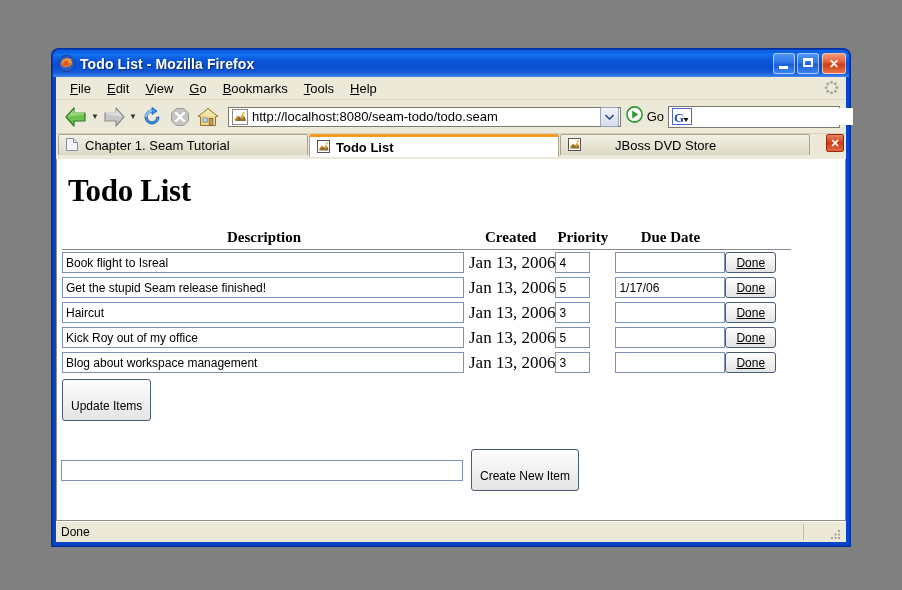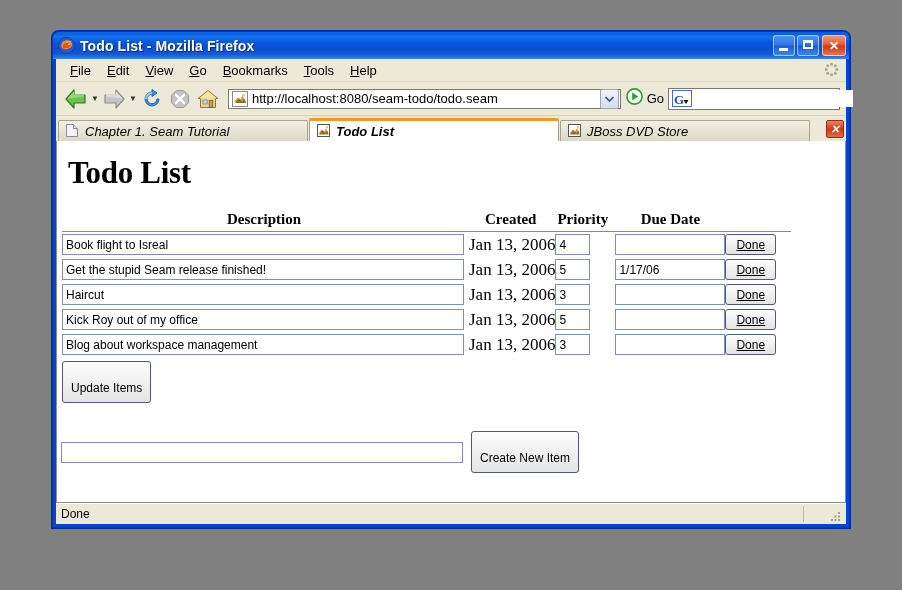--- a/index.html
+++ b/index.html
@@ -11,21 +11,21 @@
     height: 590px;
     background: #808080;
     font-family: "Liberation Sans", sans-serif;
     overflow: hidden;
   }
 
   
   #window {
     position: absolute;
     left: 52px;
-    top: 31px;
+    top: 49px;
     width: 798px;
     height: 497px;
     background: #0A44C8;
     border: 1px solid #003BB3;
     border-radius: 7px 7px 0 0;
     box-sizing: border-box;
     display: flex;
     flex-direction: column;
     box-shadow: 0 0 0 1px #0030A0;
   }
@@ -249,25 +249,23 @@
     position: relative;
     box-sizing: border-box;
   }
 
   
   #tabbar {
     height: 25px;
     flex: 0 0 25px;
     background: #ECE9D8;
     display: flex;
-    align-items: flex-end;
     padding: 0 2px;
     box-sizing: border-box;
     position: relative;
-    font-style: italic;
   }
   .tab {
     height: 22px;
     display: flex;
     align-items: center;
     box-sizing: border-box;
     padding: 0 7px;
     margin-right: 1px;
     font-size: 13px;
     color: #000;
@@ -291,21 +289,21 @@
   }
   .tab-fav {
     width: 14px;
     height: 14px;
     flex: 0 0 14px;
     margin-right: 5px;
     position: relative;
   }
   #tab1 { width: 250px; flex: 0 0 250px; }
   #tab2 { width: 250px; flex: 0 0 250px; }
-  #tab3 { width: 250px; flex: 0 0 250px; }
+  #tab3 { width: 250px; flex: 0 0 250px; gap: 28px; }
   #tabclose {
     margin-left: auto;
     margin-bottom: 3px;
     width: 16px;
     height: 16px;
     background: linear-gradient(to bottom, #E8846A 0%, #CE3B14 50%, #E06B44 100%);
     border: 1px solid #9E2A0C;
     border-radius: 2px;
     display: flex;
     align-items: center;

